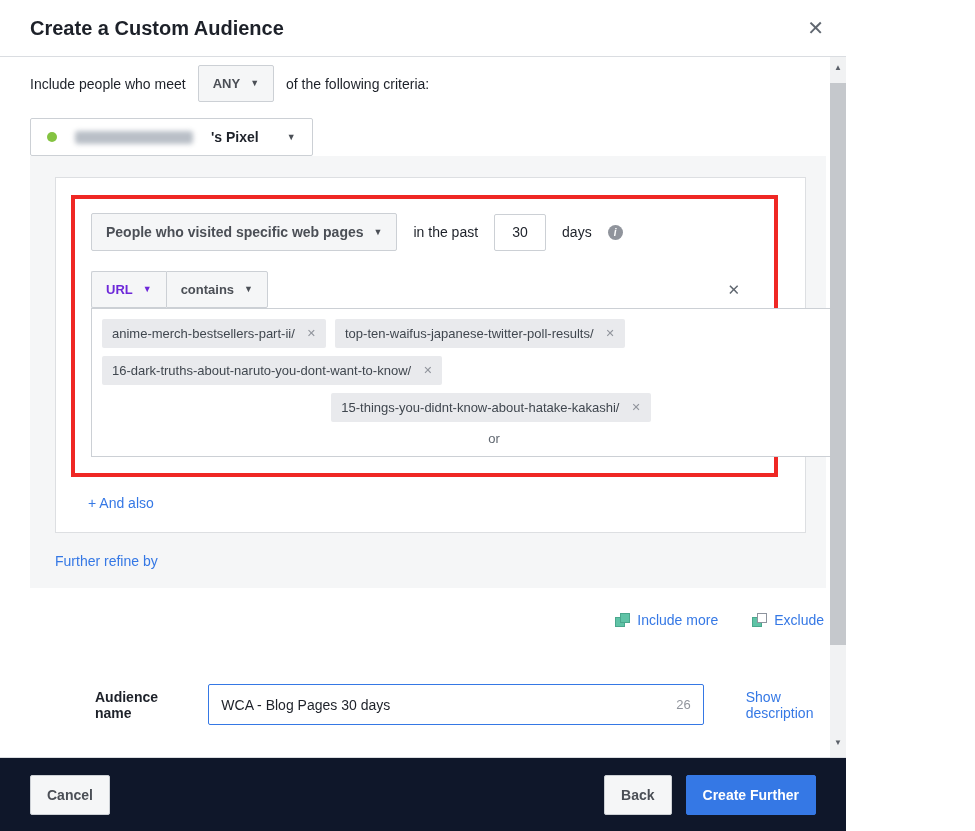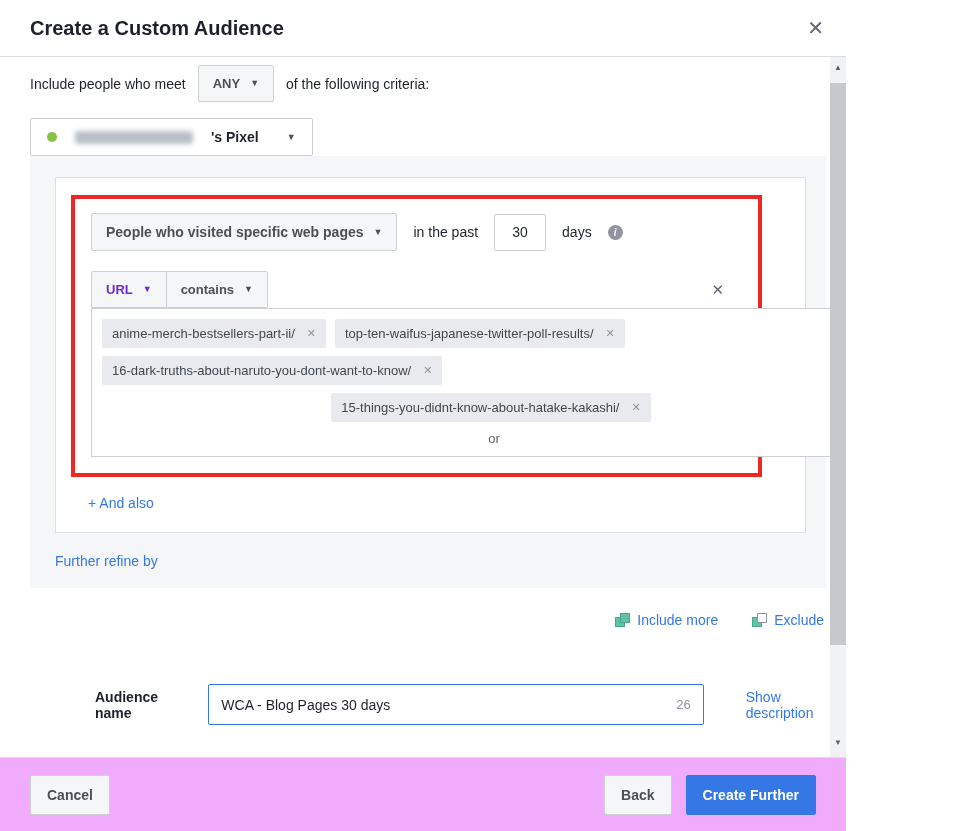--- a/index.html
+++ b/index.html
@@ -35,21 +35,21 @@
                border-radius: 2px; padding: 10px 16px; cursor: pointer; }
   .pixel-dot { width: 10px; height: 10px; border-radius: 50%; background: #84c341; }
   .redacted { display: inline-block; width: 118px; height: 13px; border-radius: 3px; background: #b9bfc7; filter: blur(2.5px); }
   .pixel-label { font-size: 14px; font-weight: bold; color: #1d2129; }
   .pixel-btn .caret { margin-left: 10px; }
 
   
   .gray-panel { margin: 0 20px 0 30px; background: #f5f6f7; padding: 21px 20px 18px 25px; }
   .white-box { background: #fff; border: 1px solid #dddfe2; padding: 17px 15px 20px 15px; }
 
-  .red-box { border: 4px solid #ef2724; padding: 14px 16px 16px 16px; margin-right: 28px; }
+  .red-box { border: 4px solid #ef2724; padding: 14px 16px 16px 16px; margin-right: 12px; }
   .event-row { display: flex; align-items: center; gap: 16px; }
   .event-btn { font-size: 14px; padding: 10px 14px; }
   .past-label, .days-label { font-size: 14px; color: #1d2129; }
   .days-input { width: 52px; height: 37px; border: 1px solid #ccd0d5; border-radius: 2px; text-align: center;
                 font-size: 14px; color: #1d2129; font-family: "Liberation Sans", sans-serif; }
   .info-icon { display: inline-flex; align-items: center; justify-content: center; width: 15px; height: 15px;
                border-radius: 50%; background: #90949c; color: #fff; font-size: 10px; font-weight: bold;
                font-style: italic; cursor: pointer; }
 
   .url-row { display: flex; align-items: center; margin-top: 20px; }
@@ -82,21 +82,21 @@
   .audname-row { display: flex; align-items: center; margin: 56px 0 0 95px; }
   .audname-label { font-size: 14px; font-weight: bold; color: #1d2129; margin-right: 16px; }
   .name-input { display: flex; align-items: center; justify-content: space-between; width: 525px; height: 41px;
                 border: 1px solid #3578e5; border-radius: 2px; background: #fff; padding: 0 12px; cursor: text; }
   .name-input .val { font-size: 14px; color: #1d2129; }
   .name-input .count { font-size: 13px; color: #90949c; }
   .show-desc { margin-left: 42px; }
 
   
   .dlg-footer { height: 74px; flex: 0 0 74px; border-top: 1px solid #dadde1; display: flex; align-items: center;
-                padding: 0 30px; background: #f0abfc; }
+                padding: 0 30px; background: #0f172a; }
   .btn { font-size: 14px; font-weight: bold; border-radius: 2px; padding: 11px 16px; cursor: pointer;
          font-family: "Liberation Sans", sans-serif; }
   .btn-gray { background: #f5f6f7; border: 1px solid #ccd0d5; color: #4b4f56; }
   .btn-blue { background: #3578e5; border: 1px solid #3578e5; color: #fff; }
   .footer-spacer { flex: 1; }
   .btn + .btn { margin-left: 14px; }
 </style>
 </head>
 <body>
 

